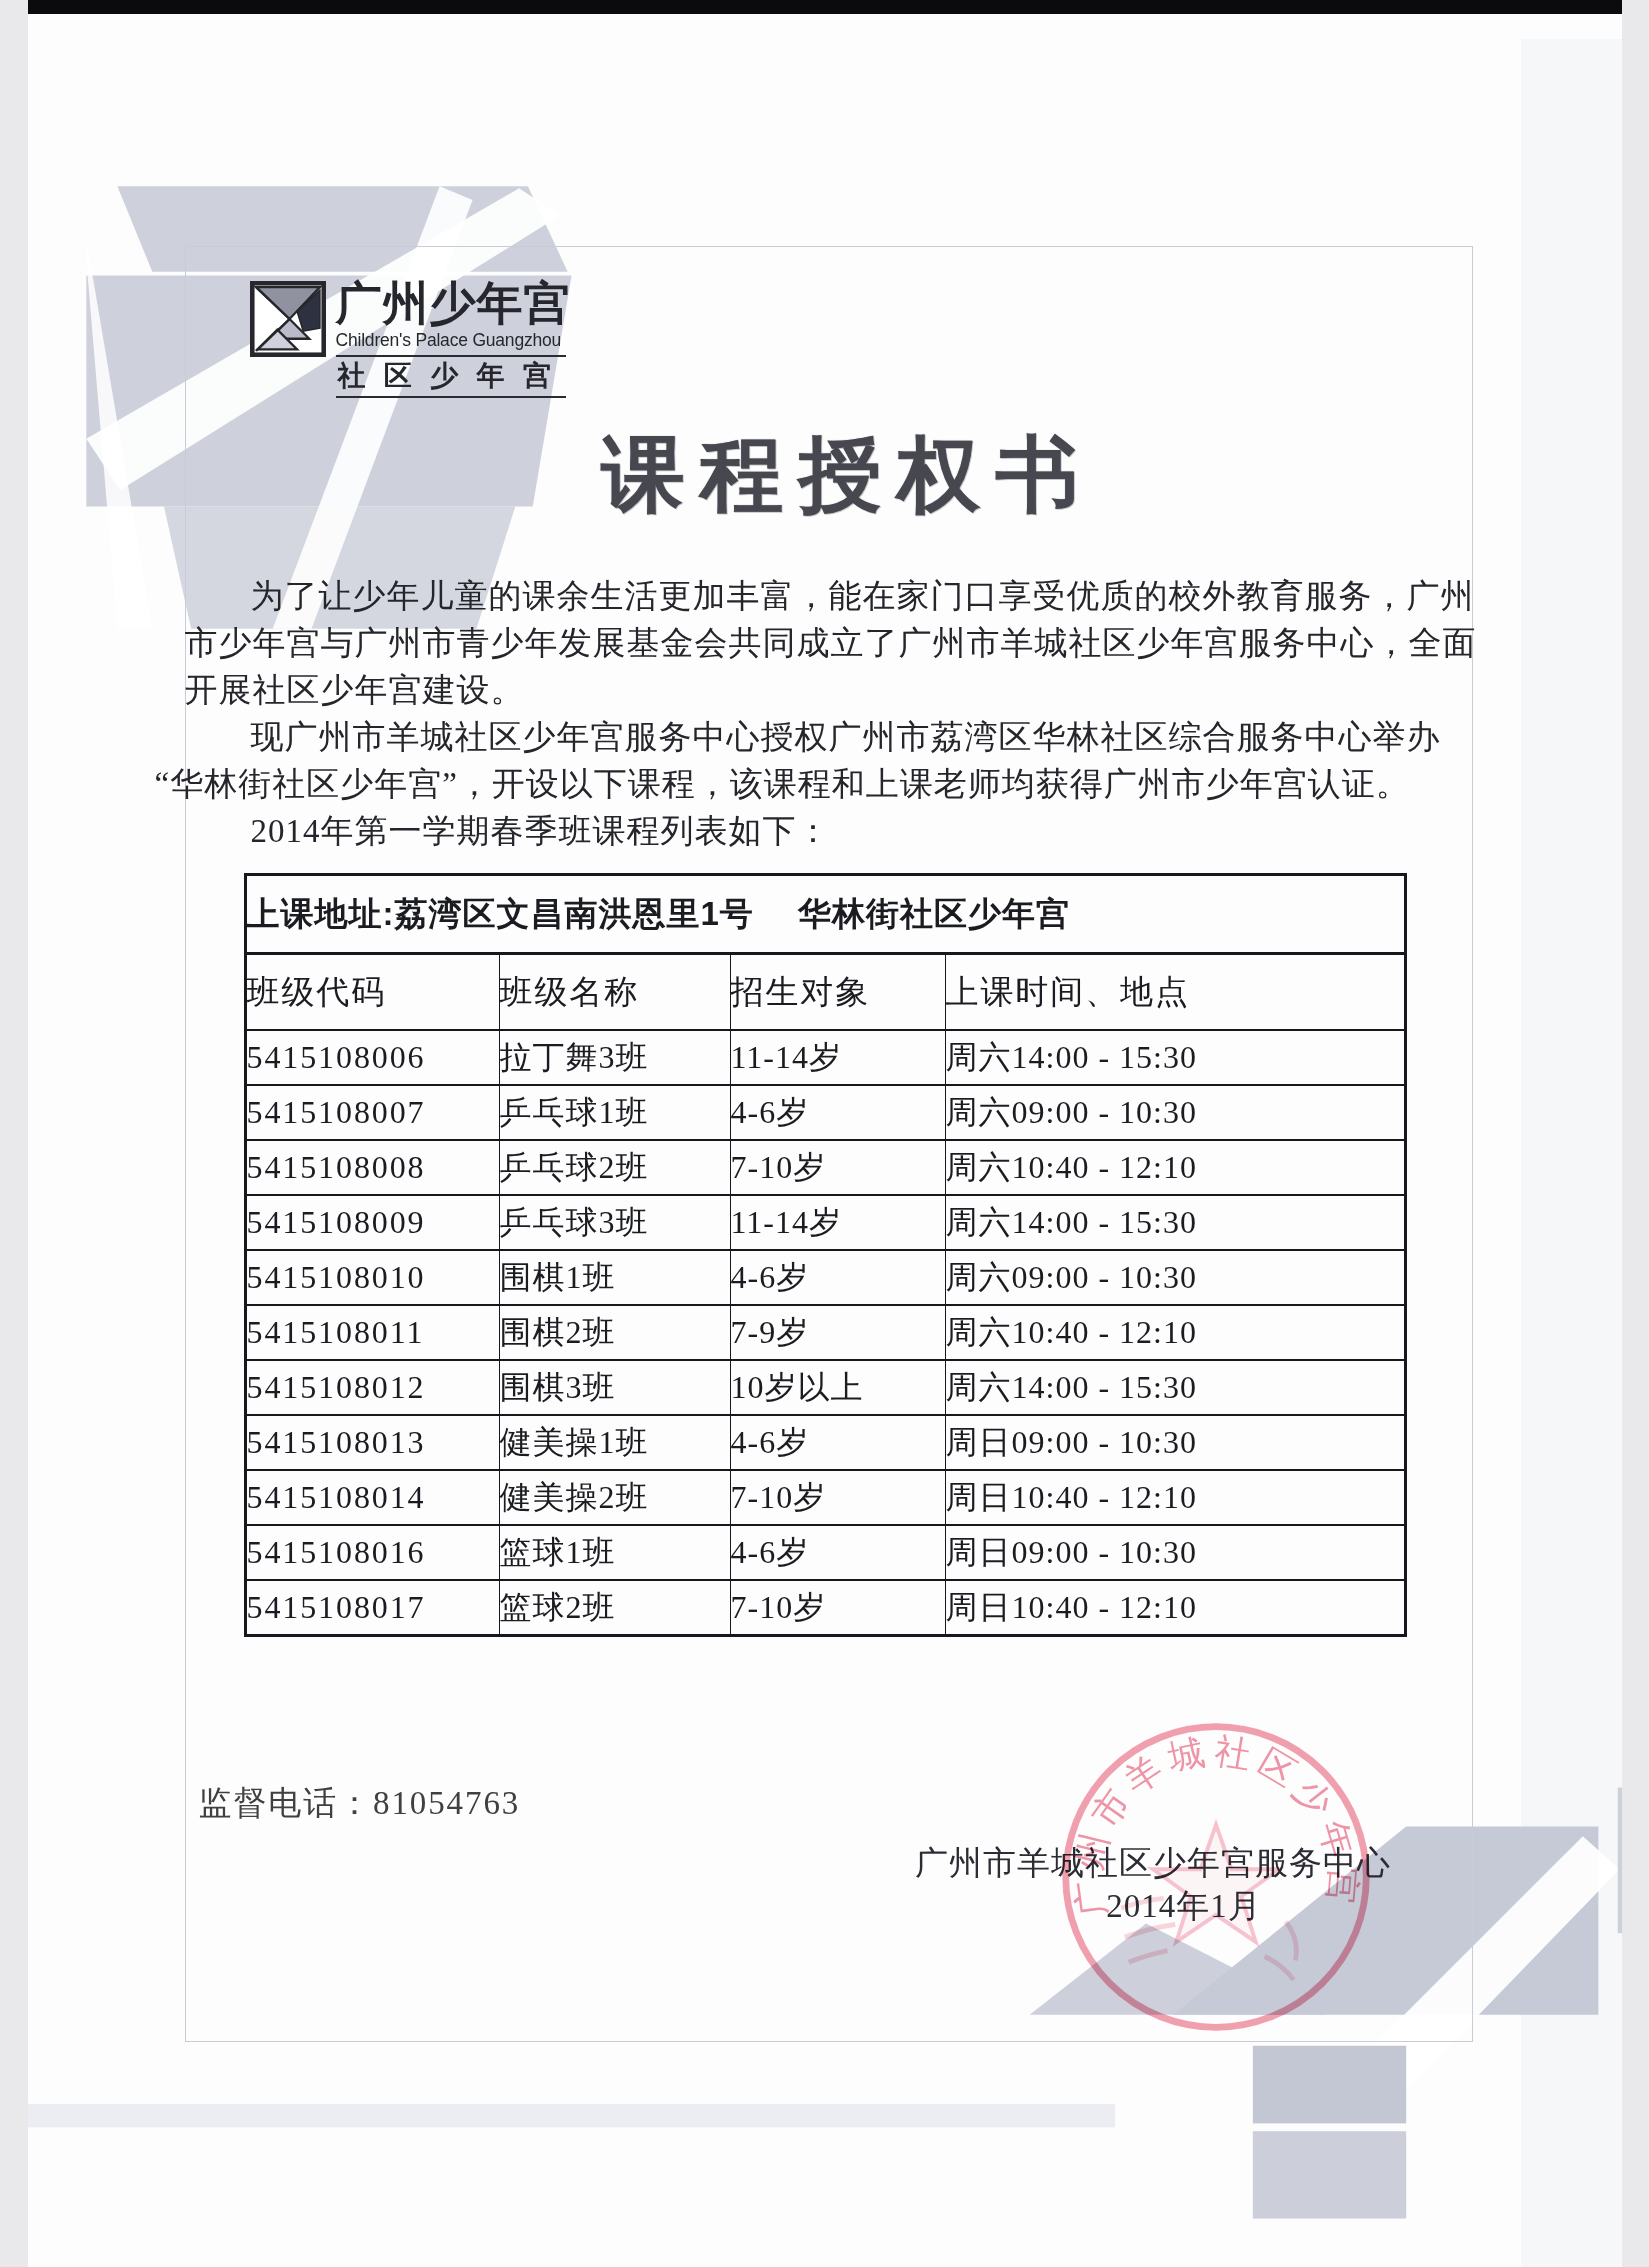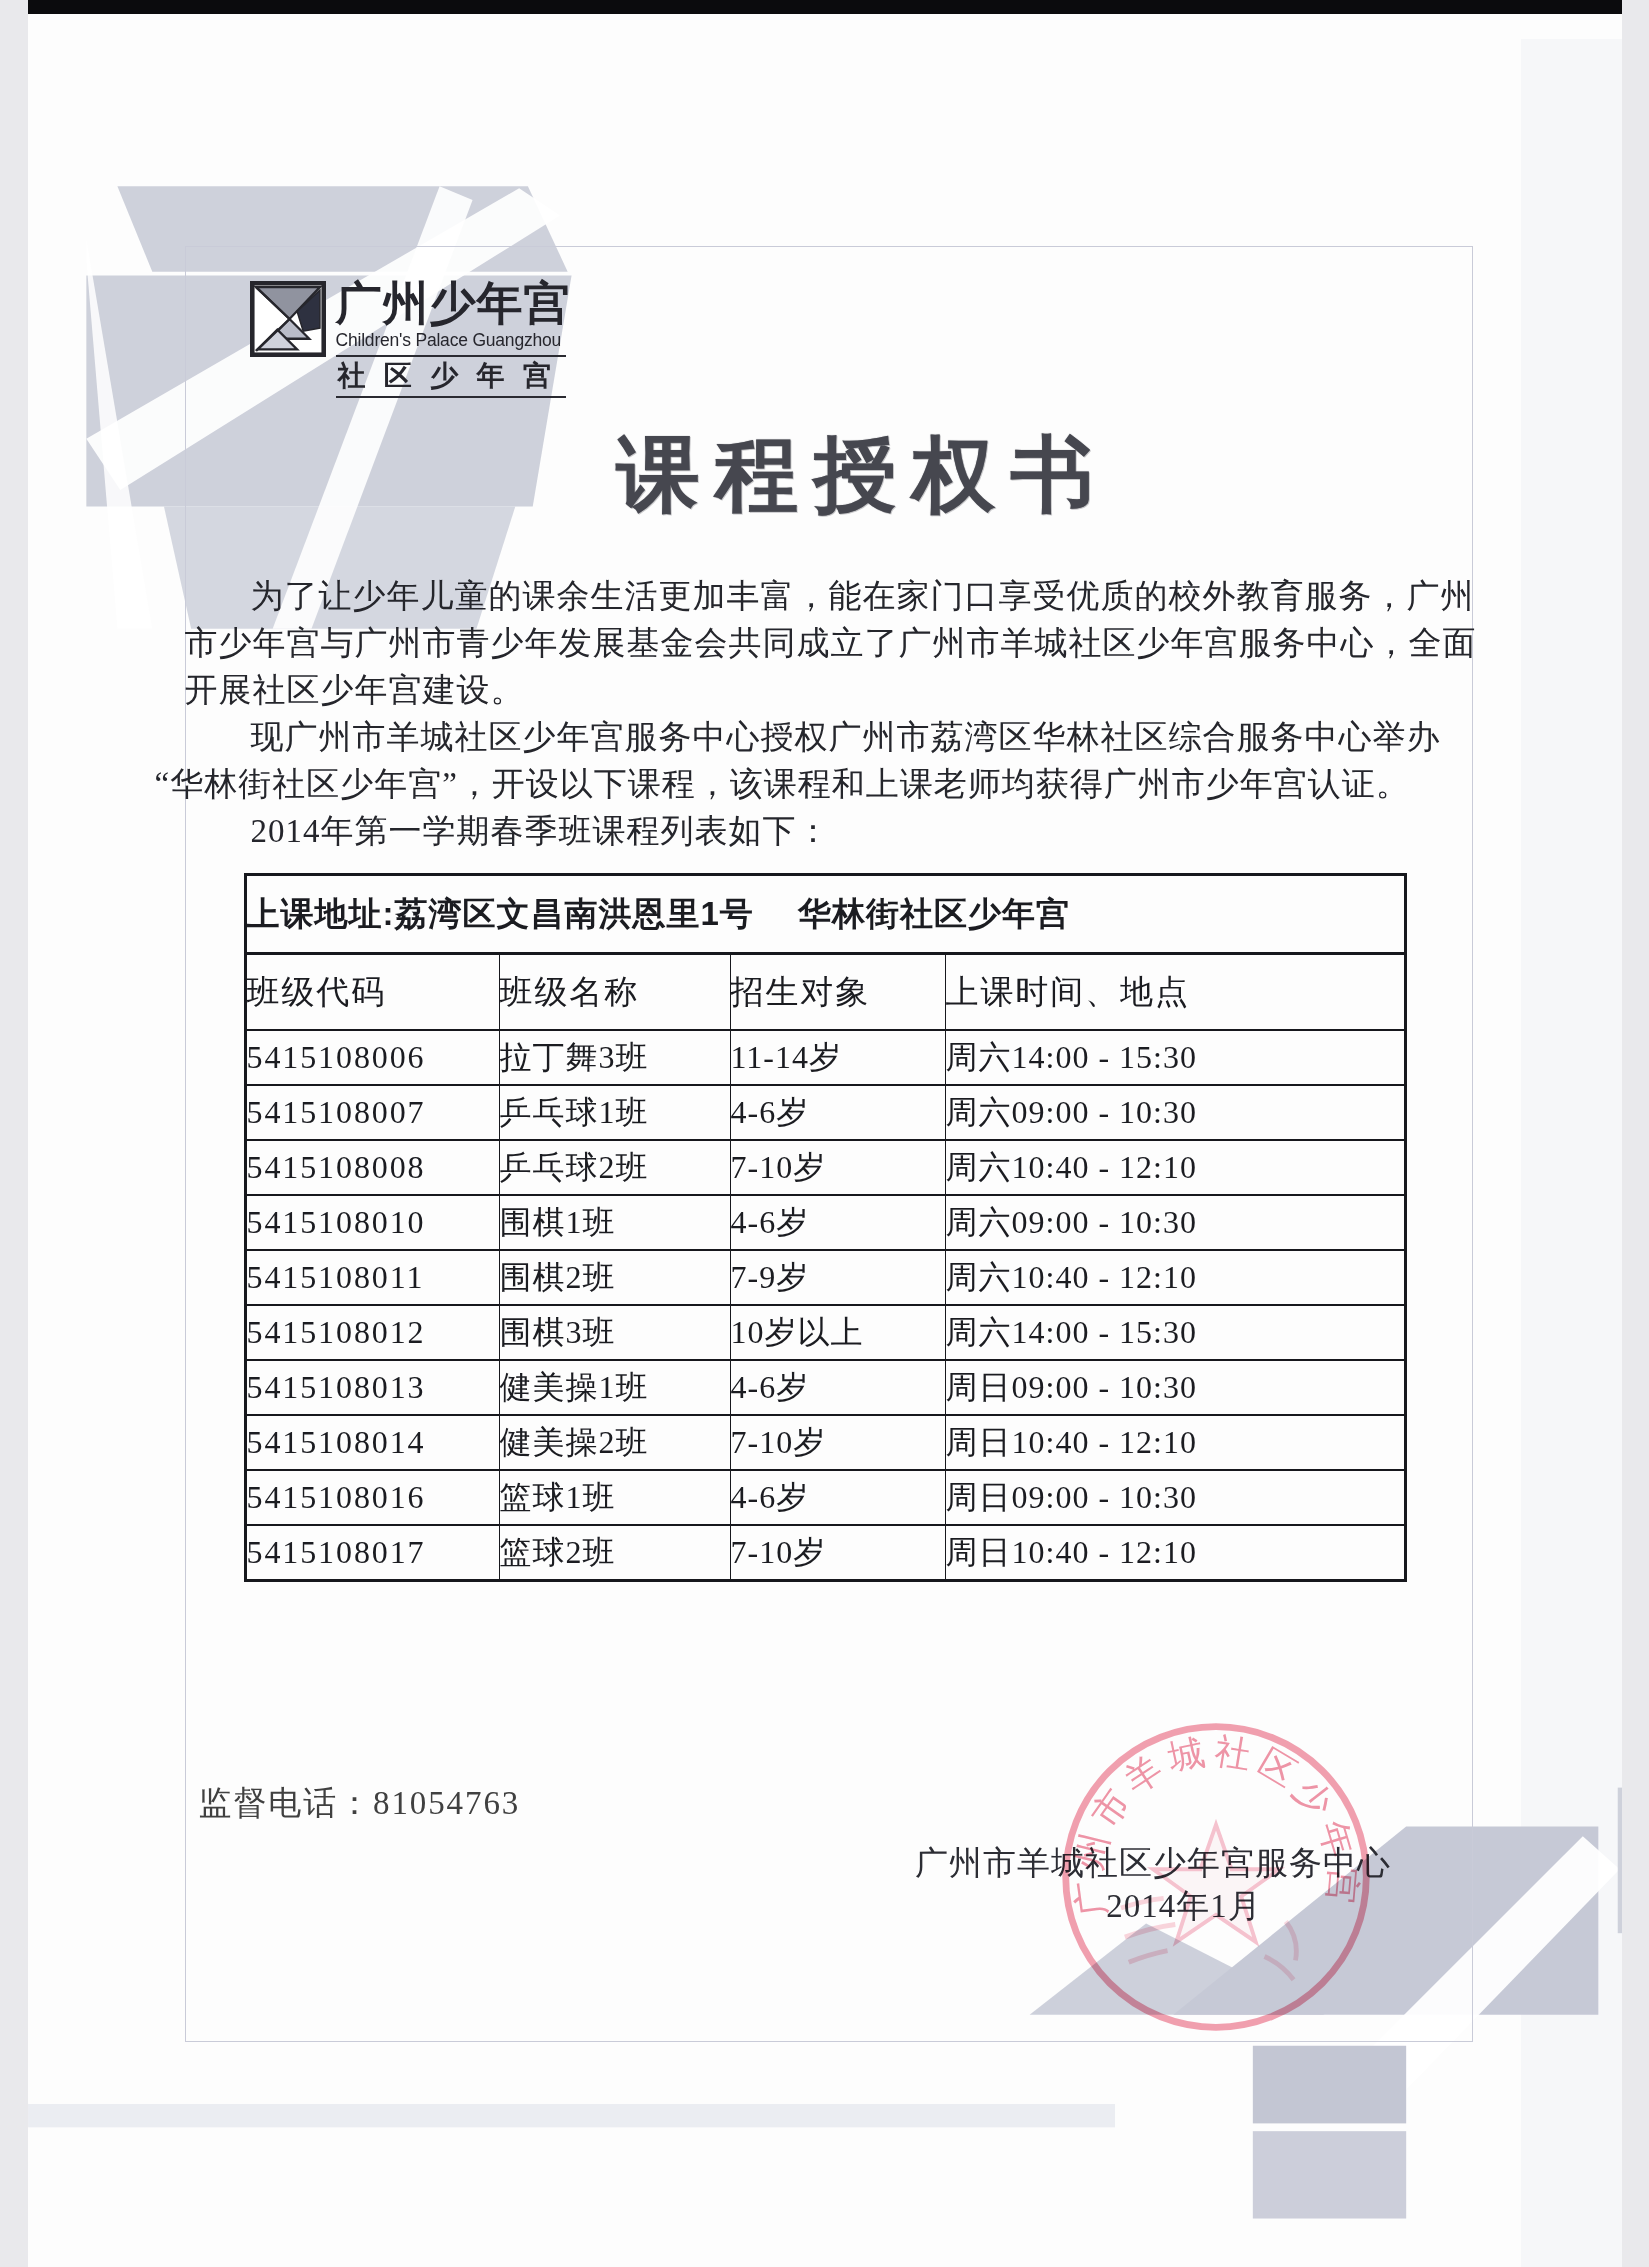--- a/index.html
+++ b/index.html
@@ -29,21 +29,21 @@
     font-size:17.5px;line-height:21.3px;letter-spacing:-0.2px;color:#26262d;margin-top:1.9px;
   }
   .logo-sub{
     margin-top:3.9px;width:229px;border-top:2.9px solid #2a2a31;border-bottom:2.9px solid #2a2a31;
     font-family:"Liberation Sans","DejaVu Sans",sans-serif;font-weight:600;
     font-size:28px;line-height:28px;letter-spacing:18.4px;color:#26262d;
     padding:4.9px 0 5.8px 1.9px;white-space:nowrap;
   }
   
   .doc-title{
-    position:absolute;left:171px;top:427px;width:1286px;z-index:3;
+    position:absolute;left:156px;top:427px;width:1286px;z-index:3;
     text-align:center;transform:translateX(21.3px);
     font-weight:700;font-size:83px;line-height:97px;letter-spacing:15.5px;
     color:#46474f;text-shadow:0 0 1px rgba(70,71,79,.7), 1px 1px 0 rgba(70,71,79,.25);
   }
   
   .body-text{
     position:absolute;left:157px;top:573px;width:1291px;z-index:3;
     font-size:33px;line-height:47px;letter-spacing:1px;color:#25262c;
   }
   .bline{white-space:nowrap;}
@@ -169,20 +169,26 @@
           <td class="data c2">4-6岁</td>
           <td class="data c3">周六09:00 - 10:30</td>
         </tr>
         <tr>
           <td class="data c0">5415108008</td>
           <td class="data c1">乒乓球2班</td>
           <td class="data c2">7-10岁</td>
           <td class="data c3">周六10:40 - 12:10</td>
         </tr>
         <tr>
+          <td class="data c0">5415108009</td>
+          <td class="data c1">乒乓球3班</td>
+          <td class="data c2">11-14岁</td>
+          <td class="data c3">周六14:00 - 15:30</td>
+        </tr>
+        <tr>
           <td class="data c0">5415108010</td>
           <td class="data c1">围棋1班</td>
           <td class="data c2">4-6岁</td>
           <td class="data c3">周六09:00 - 10:30</td>
         </tr>
         <tr>
           <td class="data c0">5415108011</td>
           <td class="data c1">围棋2班</td>
           <td class="data c2">7-9岁</td>
           <td class="data c3">周六10:40 - 12:10</td>

